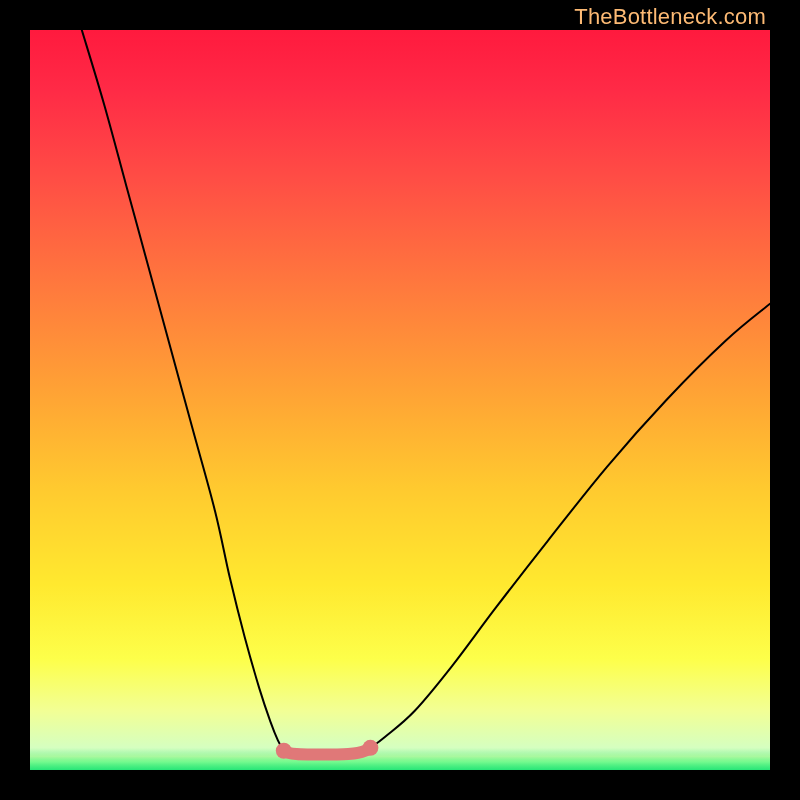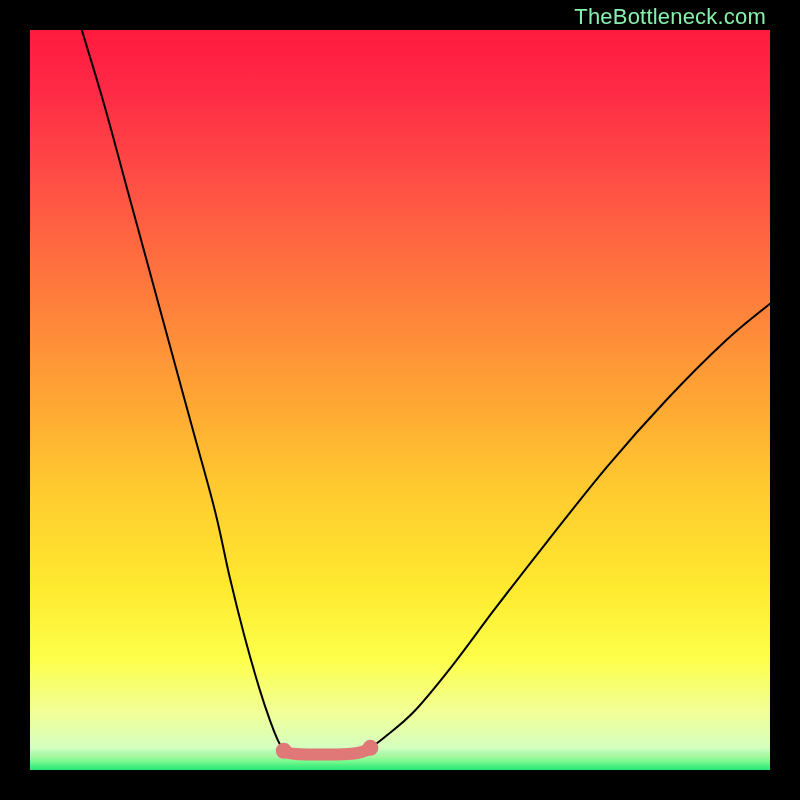--- a/index.html
+++ b/index.html
@@ -42,21 +42,21 @@
       rgba(40,230,120,0.95) 100%);
   }
   .curve-svg {
     position: absolute;
     inset: 0;
   }
   .watermark {
     position: absolute;
     top: 4px;
     right: 34px;
-    color: #86efac;
+    color: #fdba74;
     font-size: 22px;
     font-weight: 500;
     letter-spacing: 0.2px;
     user-select: none;
   }
 </style>
 </head>
 <body>
 
 <div class="frame">

